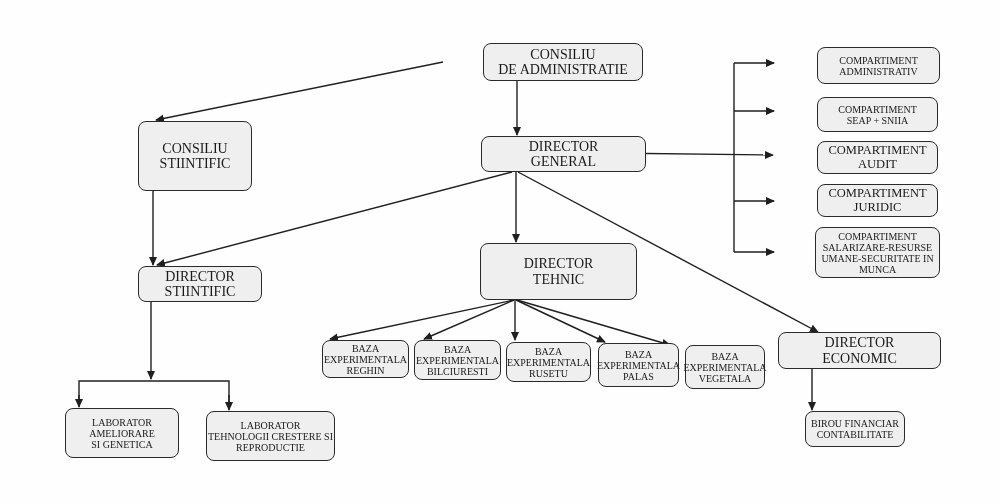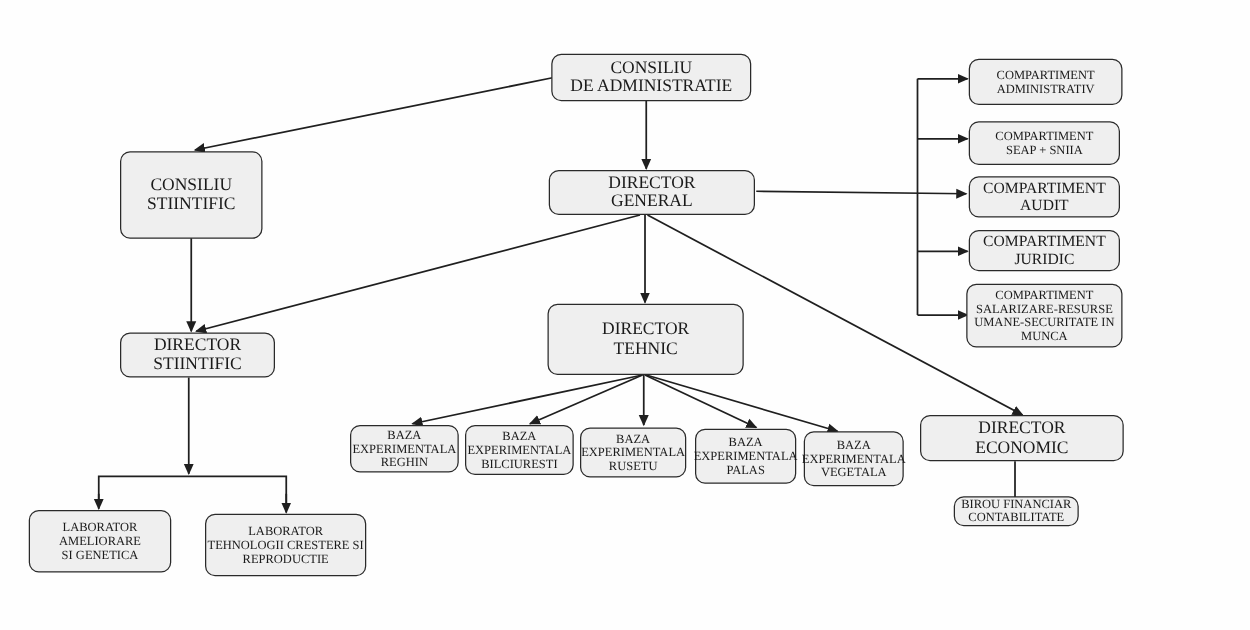--- a/index.html
+++ b/index.html
@@ -10,20 +10,21 @@
     color: #1a1a1a;
   }
   #chart { position: absolute; left: 0; top: 0; }
   .box {
     position: absolute; box-sizing: border-box;
     border: 1.6px solid #2a2a2a; border-radius: 8px;
     background: #efefef;
     display: flex; align-items: center; justify-content: center;
     text-align: center; line-height: 1.1;
     white-space: pre-line;
+    margin-left: 42px;
   }
   .big { font-size: 14px; }
   .mid { font-size: 12.5px; }
   .small { font-size: 10px; }
   .line { stroke: #1f1f1f; stroke-width: 1.4; fill: none; }
 </style>
 </head>
 <body>
 
 <svg id="chart" width="1000" height="504">
@@ -108,14 +109,14 @@
 <div class="box small" style="left:643px;top:345px;width:80px;height:44px;">BAZA
 EXPERIMENTALA
 VEGETALA</div>
 
 <div class="box small" style="left:23px;top:408px;width:114px;height:50px;">LABORATOR
 AMELIORARE
 SI GENETICA</div>
 <div class="box small" style="left:164px;top:411px;width:129px;height:50px;">LABORATOR
 TEHNOLOGII CRESTERE SI
 REPRODUCTIE</div>
-<div class="box small" style="left:763px;top:397px;width:100px;height:24px;">BIROU FINANCIAR
+<div class="box small" style="left:763px;top:411px;width:100px;height:36px;">BIROU FINANCIAR
 CONTABILITATE</div>
 
 </body></html>

